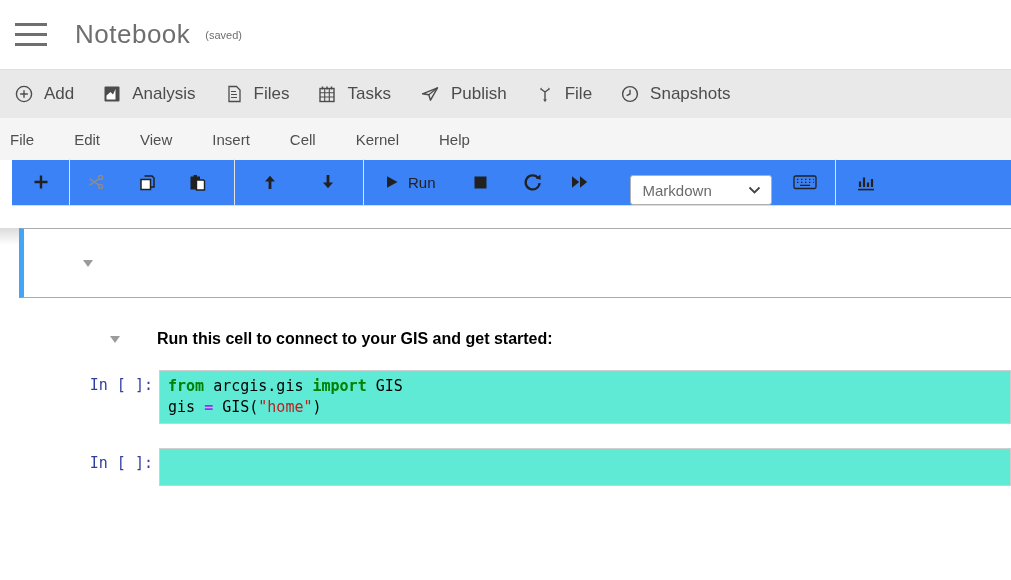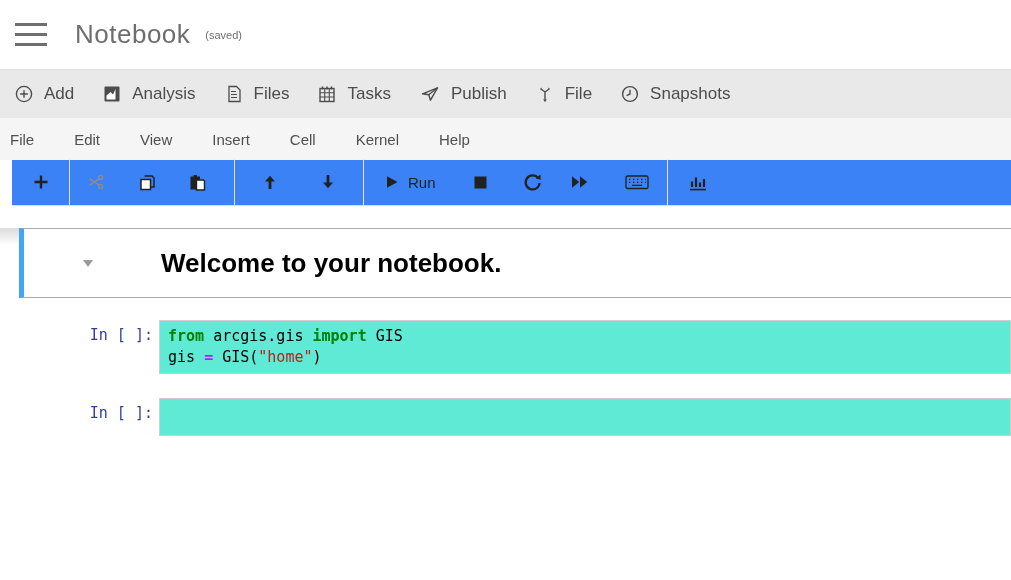--- a/index.html
+++ b/index.html
@@ -221,43 +221,52 @@
     <svg width="19" height="19" viewBox="0 0 19 19">
         <path d="M15.2 5.2A7 7 0 1 0 16.6 10" fill="none" stroke="#212121" stroke-width="2.2"></path>
         <path d="M17.4 1.6l.3 5.2-4.8-1.4z" fill="#212121"></path>
       </svg>
   </div>
   <div class="tb-btn" style="width:48px;">
     <svg width="19" height="16" viewBox="0 0 19 16">
         <path d="M2 2.2l7.2 5.8L2 13.8zM10 2.2l7.2 5.8L10 13.8z" fill="#212121"></path>
       </svg>
   </div>
+  <div class="cell-type-select">
+    <span class="val">Markdown</span>
+    <svg width="13" height="9" viewBox="0 0 13 9">
+        <path d="M1.5 1.5l5 5 5-5" fill="none" stroke="#444" stroke-width="1.8"></path>
+      </svg>
+  </div>
   <div class="tb-btn" style="width:60px; margin-left:3px;">
     <svg width="24" height="18" viewBox="0 0 24 18">
         <rect x="1" y="3" width="22" height="12.5" rx="1.5" fill="none" stroke="#212121" stroke-width="1.3"></rect>
         <path d="M4 6.3h1.4M8 6.3h1.4M12 6.3h1.4M16 6.3h1.4M20 6.3h.8M4 9.3h1.4M8 9.3h1.4M12 9.3h1.4M16 9.3h1.4M20 9.3h.8M7 12.4h10" stroke="#212121" stroke-width="1.2"></path>
       </svg>
   </div>
   <div class="tb-divider"></div>
   <div class="tb-btn" style="width:60px;">
     <svg width="20" height="19" viewBox="0 0 20 19">
         <path d="M4 14V8.5M8 14V4.5M12 14V9.5M16 14V6" stroke="#212121" stroke-width="2.2"></path>
         <path d="M2 16.6h16" stroke="#212121" stroke-width="1.6"></path>
       </svg>
   </div>
 </div>
 
 <div class="notebook">
   <div class="nb-shadow"></div>
 
   <div class="cell-selected">
     <div class="tri"></div>
-    <div class="h1-text">Welcome to your notebook.</div>
-  </div>
-
+  </div>
+
+  <div class="md-row md-row-2">
+    <div class="tri"></div>
+    <div class="h3-text">Run this cell to connect to your GIS and get started:</div>
+  </div>
 
   <div class="code-cell code-cell-3">
     <div class="prompt">In [ ]:</div>
     <div class="code-box"><span class="tok-keyword">from</span><span class="tok-plain"> arcgis.gis </span><span class="tok-keyword">import</span><span class="tok-plain"> GIS</span><br><span class="tok-plain">gis </span><span class="tok-operator">=</span><span class="tok-plain"> GIS(</span><span class="tok-string">"home"</span><span class="tok-plain">)</span></div>
   </div>
 
 
   <div class="code-cell code-cell-5">
     <div class="prompt">In [ ]:</div>
     <div class="code-box empty"></div>

